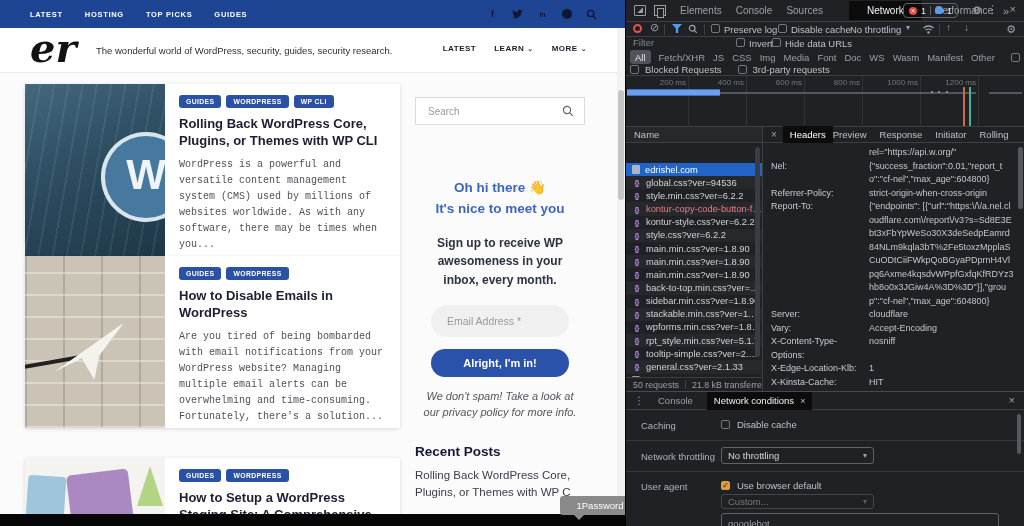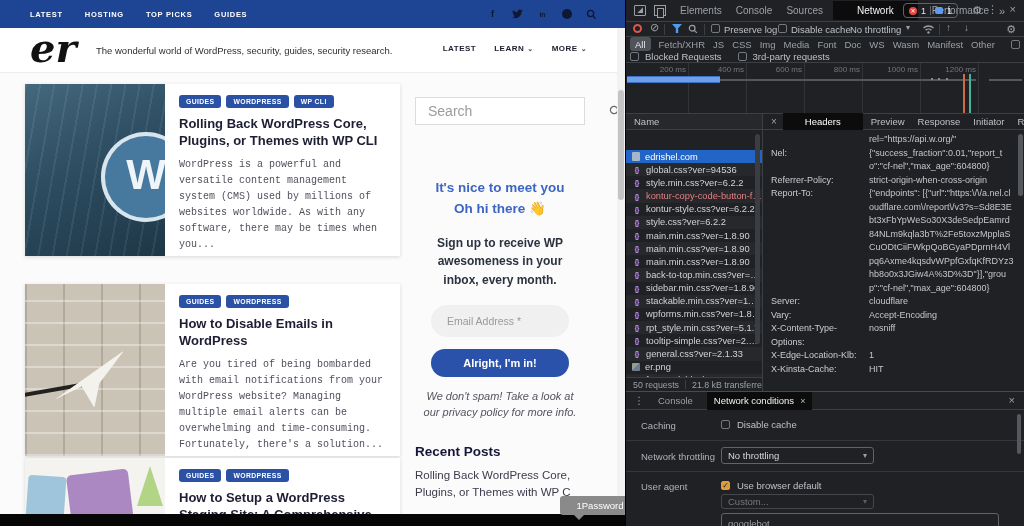--- a/index.html
+++ b/index.html
@@ -19,42 +19,42 @@
   .gh { width:10px; height:10px; border-radius:50%; background:#101733; }
   .shead { position:absolute; left:0; top:28px; width:625px; height:45px; background:#fff; border-bottom:1px solid #ececec; }
   .logo { position:absolute; left:30px; top:-4px; font-family:"DejaVu Serif", serif; font-style:italic; font-weight:bold; font-size:40px; color:#121212; }
   .tagline { position:absolute; left:96px; top:17px; font-size:9.5px; color:#2e2e2e; }
   .hmenu { position:absolute; right:38px; top:16px; display:flex; gap:18px; }
   .hmi { font-size:8px; font-weight:bold; letter-spacing:.5px; color:#1c1c2e; cursor:pointer; }
   .chev { font-size:7px; color:#555; margin-left:3px; }
   
   .card { position:absolute; left:25px; width:375px; background:#fff; box-shadow:0 1px 4px rgba(0,0,0,.14); display:flex; }
   .card1 { top:84px; height:172px; }
-  .card2 { top:284px; height:172px; }
+  .card2 { top:256px; height:172px; }
   .card3 { top:458px; height:70px; }
   .cimg { width:140px; flex:none; position:relative; overflow:hidden; }
   .cbody { flex:1; padding:11px 14px 0 14px; overflow:hidden; }
   .tags { display:flex; gap:5px; }
   .pill { background:#2b51a5; color:#fff; font-size:6.8px; font-weight:bold; letter-spacing:.4px; padding:3px 7px; border-radius:3px; cursor:pointer; }
   .ptitle { margin-top:8px; font-size:13px; font-weight:bold; color:#1d1d33; line-height:1.28; cursor:pointer; }
   .pex { margin-top:8px; font-size:10px; color:#50505c; line-height:1.6;font-family:Liberation Mono, monospace; }
   
   .img-water { background:linear-gradient(155deg,#44687c 0%,#2d4d61 45%,#1e3747 100%); }
   .img-water .waves { position:absolute; inset:0; background:repeating-linear-gradient(100deg, rgba(255,255,255,.07) 0 2px, transparent 2px 14px); }
   .wp-circle { position:absolute; right:-26px; top:48px; width:90px; height:90px; border-radius:50%; background:#47799e; box-shadow:inset 0 0 0 4px #d9e5ec; display:flex; align-items:center; justify-content:center; }
   .wp-w { color:#eef4f8; font-size:42px; font-weight:bold; margin-top:-4px; }
   .img-brick { background-color:#cbc4b6; background-image:repeating-linear-gradient(0deg, rgba(255,255,255,.35) 0 2px, transparent 2px 22px), repeating-linear-gradient(90deg, rgba(110,100,85,.28) 0 2px, transparent 2px 38px); }
   .plane { position:absolute; left:28px; top:68px; width:74px; height:56px; background:#f4f2ec; clip-path:polygon(100% 4%, 0 78%, 38% 60%, 52% 100%, 62% 58%, 100% 4%); box-shadow:0 1px 2px rgba(0,0,0,.3); transform:rotate(-6deg); }
   .stick { position:absolute; left:-8px; top:104px; width:70px; height:4px; background:#23211d; transform:rotate(-10deg); }
   .img-sketch { background:#f4f3ef; }
   .blob-p { position:absolute; left:44px; top:14px; width:62px; height:54px; background:#9d74b8; opacity:.85; border-radius:5px; transform:rotate(-7deg); }
   .blob-b { position:absolute; left:2px; top:18px; width:38px; height:44px; background:#8ab9d8; opacity:.8; border-radius:4px; transform:rotate(4deg); }
   .blob-g { position:absolute; right:2px; top:8px; width:26px; height:40px; background:#a5cf72; opacity:.85; clip-path:polygon(50% 0,100% 100%,0 100%); }
   .searchbox { position:absolute; left:415px; top:97px; width:170px; height:28px; background:#fff; border:1px solid #dcdcdc; display:flex; align-items:center; }
-  .searchbox input { flex:1; border:none; outline:none; background:transparent; font-size:14px; color:#444; padding-left:12px; font-family:"Liberation Sans",sans-serif; }
+  .searchbox input { flex:1; border:none; outline:none; background:transparent; font-size:10px; color:#444; padding-left:12px; font-family:"Liberation Sans",sans-serif; }
   .searchbox input::placeholder { color:#9b9b9b; }
   .mag { margin-right:10px; display:flex; }
   .nl { position:absolute; left:415px; top:178px; width:170px; text-align:center; }
   .hello { font-size:13.5px; font-weight:bold; color:#3d66c4; line-height:1.55; }
   .pitch { margin-top:14px; font-size:12px; font-weight:bold; color:#2b3240; line-height:1.55; padding:0 6px; }
   .email { margin:15px auto 0; width:138px; height:32px; background:#f0f0f0; border:none; border-radius:17px; }
   .email input { width:100%; height:100%; border:none; outline:none; background:transparent; border-radius:17px; font-size:10.5px; padding-left:16px; color:#555; font-family:"Liberation Sans",sans-serif; }
   .email input::placeholder { color:#9a9a9a; }
   .nlbtn { margin:12px auto 0; width:138px; height:28px; background:#2a52ab; color:#fff; border:none; border-radius:15px; font-size:11px; font-weight:bold; display:flex; align-items:center; justify-content:center; cursor:pointer; font-family:"Liberation Sans",sans-serif; }
   .disc { margin-top:11px; font-size:11px; font-style:italic; color:#55555f; line-height:1.5; padding:0 8px; }
@@ -72,21 +72,21 @@
   .dt-row { flex:none; position:relative; }
   .b { border-bottom:1px solid #3c4043; }
   
   .dt-tabs { height:22px; display:flex; align-items:center; }
   .ticon { width:12px; height:11px; margin-left:8px; position:relative; flex:none; }
   .insp { border:1px solid #9aa0a6; border-radius:1px; }
   .insp::after { content:""; position:absolute; right:-2px; bottom:-2px; border:4px solid transparent; border-top-color:#9aa0a6; transform:rotate(-45deg); }
   .devi { border:1px solid #9aa0a6; }
   .devi::after { content:""; position:absolute; right:1px; top:2px; width:5px; height:8px; background:#202124; border:1px solid #9aa0a6; }
   .dtab { margin-left:14px; cursor:pointer; color:#9aa0a6; }
-  .dtab.active { background:#0c0c0d; color:#f4f5f7; padding:4px 24px; margin-left:10px; }
+  .dtab.active { background:#0c0c0d; color:#f4f5f7; padding:4px 18px; margin-left:26px; }
   .morechev { margin-left:10px; font-size:11px; cursor:pointer; }
   .badgebox { position:absolute; right:66px; top:3px; height:15px; border:1px solid #5f6368; border-radius:4px; display:flex; align-items:center; padding:0 5px; gap:4px; cursor:pointer; }
   .errdot { width:8px; height:8px; border-radius:50%; background:#e8483f; color:#fff; font-size:6px; display:flex; align-items:center; justify-content:center; }
   .issq { width:8px; height:7px; border-radius:2px; background:#5c9bf0; }
   .bct { color:#e4e6e9; font-size:9px; }
   .bsep { width:1px; height:9px; background:#5f6368; }
   .gear { font-size:11px; color:#9aa0a6; cursor:pointer; }
   .dt-tabs .gear { position:absolute; right:42px; top:4px; }
   .kebab { position:absolute; right:26px; top:3px; font-size:11px; cursor:pointer; }
   .xclose { position:absolute; right:8px; top:3px; font-size:11px; cursor:pointer; }
@@ -148,21 +148,21 @@
   .fico.doc { background:#a8b6c9; border-radius:1px; width:8px; height:9px; }
   .fico.img { background:linear-gradient(135deg,#8fa08f 50%,#6c7c8e 50%); border-radius:1px; width:8px; height:8px; }
   .listscroll { position:absolute; right:2px; top:20px; width:5px; height:210px; background:#3a3d41; border-radius:3px; }
   .statusbar { height:14px; flex:none; border-top:1px solid #3c4043; display:flex; align-items:center; gap:6px; padding-left:7px; font-size:8.8px; color:#9aa0a6; white-space:nowrap; overflow:hidden; }
   .ssep { width:1px; height:9px; background:#3c4043; flex:none; }
   
   .hdrcol { flex:1; display:flex; flex-direction:column; min-width:0; position:relative; }
   .htabs { height:16px; flex:none; border-bottom:1px solid #3c4043; display:flex; align-items:center; }
   .hx { margin:0 6px 0 8px; font-size:10px; cursor:pointer; color:#9aa0a6; }
   .htab { font-size:9.5px; color:#bdc1c6; margin-right:13px; cursor:pointer; white-space:nowrap; }
-  .htab.active { background:#0c0c0d; color:#fff; padding:3px 22px; margin-right:8px;text-align:right; }
+  .htab.active { background:#0c0c0d; color:#fff; padding:3px 7px; margin-right:0;text-align:right; }
   .hbody { flex:1; overflow:hidden; padding:3px 10px 0 8px; }
   .hrow { display:flex; font-size:9px; line-height:13.5px; }
   .hkey { width:98px; flex:none; color:#c8ccd1; }
   .hval { flex:1; color:#c3c7cc; word-break:break-all; min-width:0; }
   .hdrscroll { position:absolute; right:1px; top:20px; width:5px; height:62px; background:#55585c; border-radius:3px; }
   
   .drawer { height:135px; flex:none; border-top:1px solid #494a4d; position:relative; background:#202124; }
   .dtabs { height:18px; border-bottom:1px solid #3c4043; display:flex; align-items:center; position:relative; }
   .dkebab { margin-left:8px; font-size:10px; cursor:pointer; }
   .dtab2 { margin-left:14px; font-size:9.5px; color:#9aa0a6; cursor:pointer; }
@@ -273,22 +273,22 @@
       <span class="mag">
         <svg width="12" height="12" viewBox="0 0 12 12">
             <circle cx="5" cy="5" r="3.6" fill="none" stroke="#666" stroke-width="1.2"></circle>
             <line x1="7.8" y1="7.8" x2="10.8" y2="10.8" stroke="#666" stroke-width="1.2"></line>
           </svg>
       </span>
     </div>
 
     <div class="nl">
       <div class="hello">
+        <div>Oh hi there 👋</div>
         <div>It's nice to meet you</div>
-        <div>Oh hi there 👋</div>
       </div>
       <div class="pitch">Sign up to receive WP awesomeness in your inbox, every month.</div>
       <div class="email">
         <input type="text" placeholder="Email Address *" style="">
       </div>
       <button class="nlbtn">Alright, I'm in!</button>
       <div class="disc">We don't spam! Take a look at our privacy policy for more info.</div>
     </div>
 
     <div class="recent">
@@ -351,20 +351,27 @@
             <path d="M3.6 6.2a4.2 4.2 0 0 1 5.8 0" fill="none" stroke="#9aa0a6" stroke-width="1.3"></path>
             <circle cx="6.5" cy="8.4" r="1.2" fill="#9aa0a6"></circle>
           </svg>
       </span>
       <span class="vsep" style="left:313px;"></span>
       <span class="arr up">↑</span>
       <span class="arr dn">↓</span>
       <span class="gear">⚙</span>
     </div>
 
+    <div class="dt-row fr">
+      <input type="text" placeholder="Filter" style="">
+      <span class="cb frcb1"></span>
+      <span class="lbl frl1">Invert</span>
+      <span class="cb frcb2"></span>
+      <span class="lbl frl2">Hide data URLs</span>
+    </div>
 
     <div class="dt-row chips">
       <span class="chip on">All</span>
       <span class="chip">Fetch/XHR</span>
       <span class="chip">JS</span>
       <span class="chip">CSS</span>
       <span class="chip">Img</span>
       <span class="chip">Media</span>
       <span class="chip">Font</span>
       <span class="chip">Doc</span>

